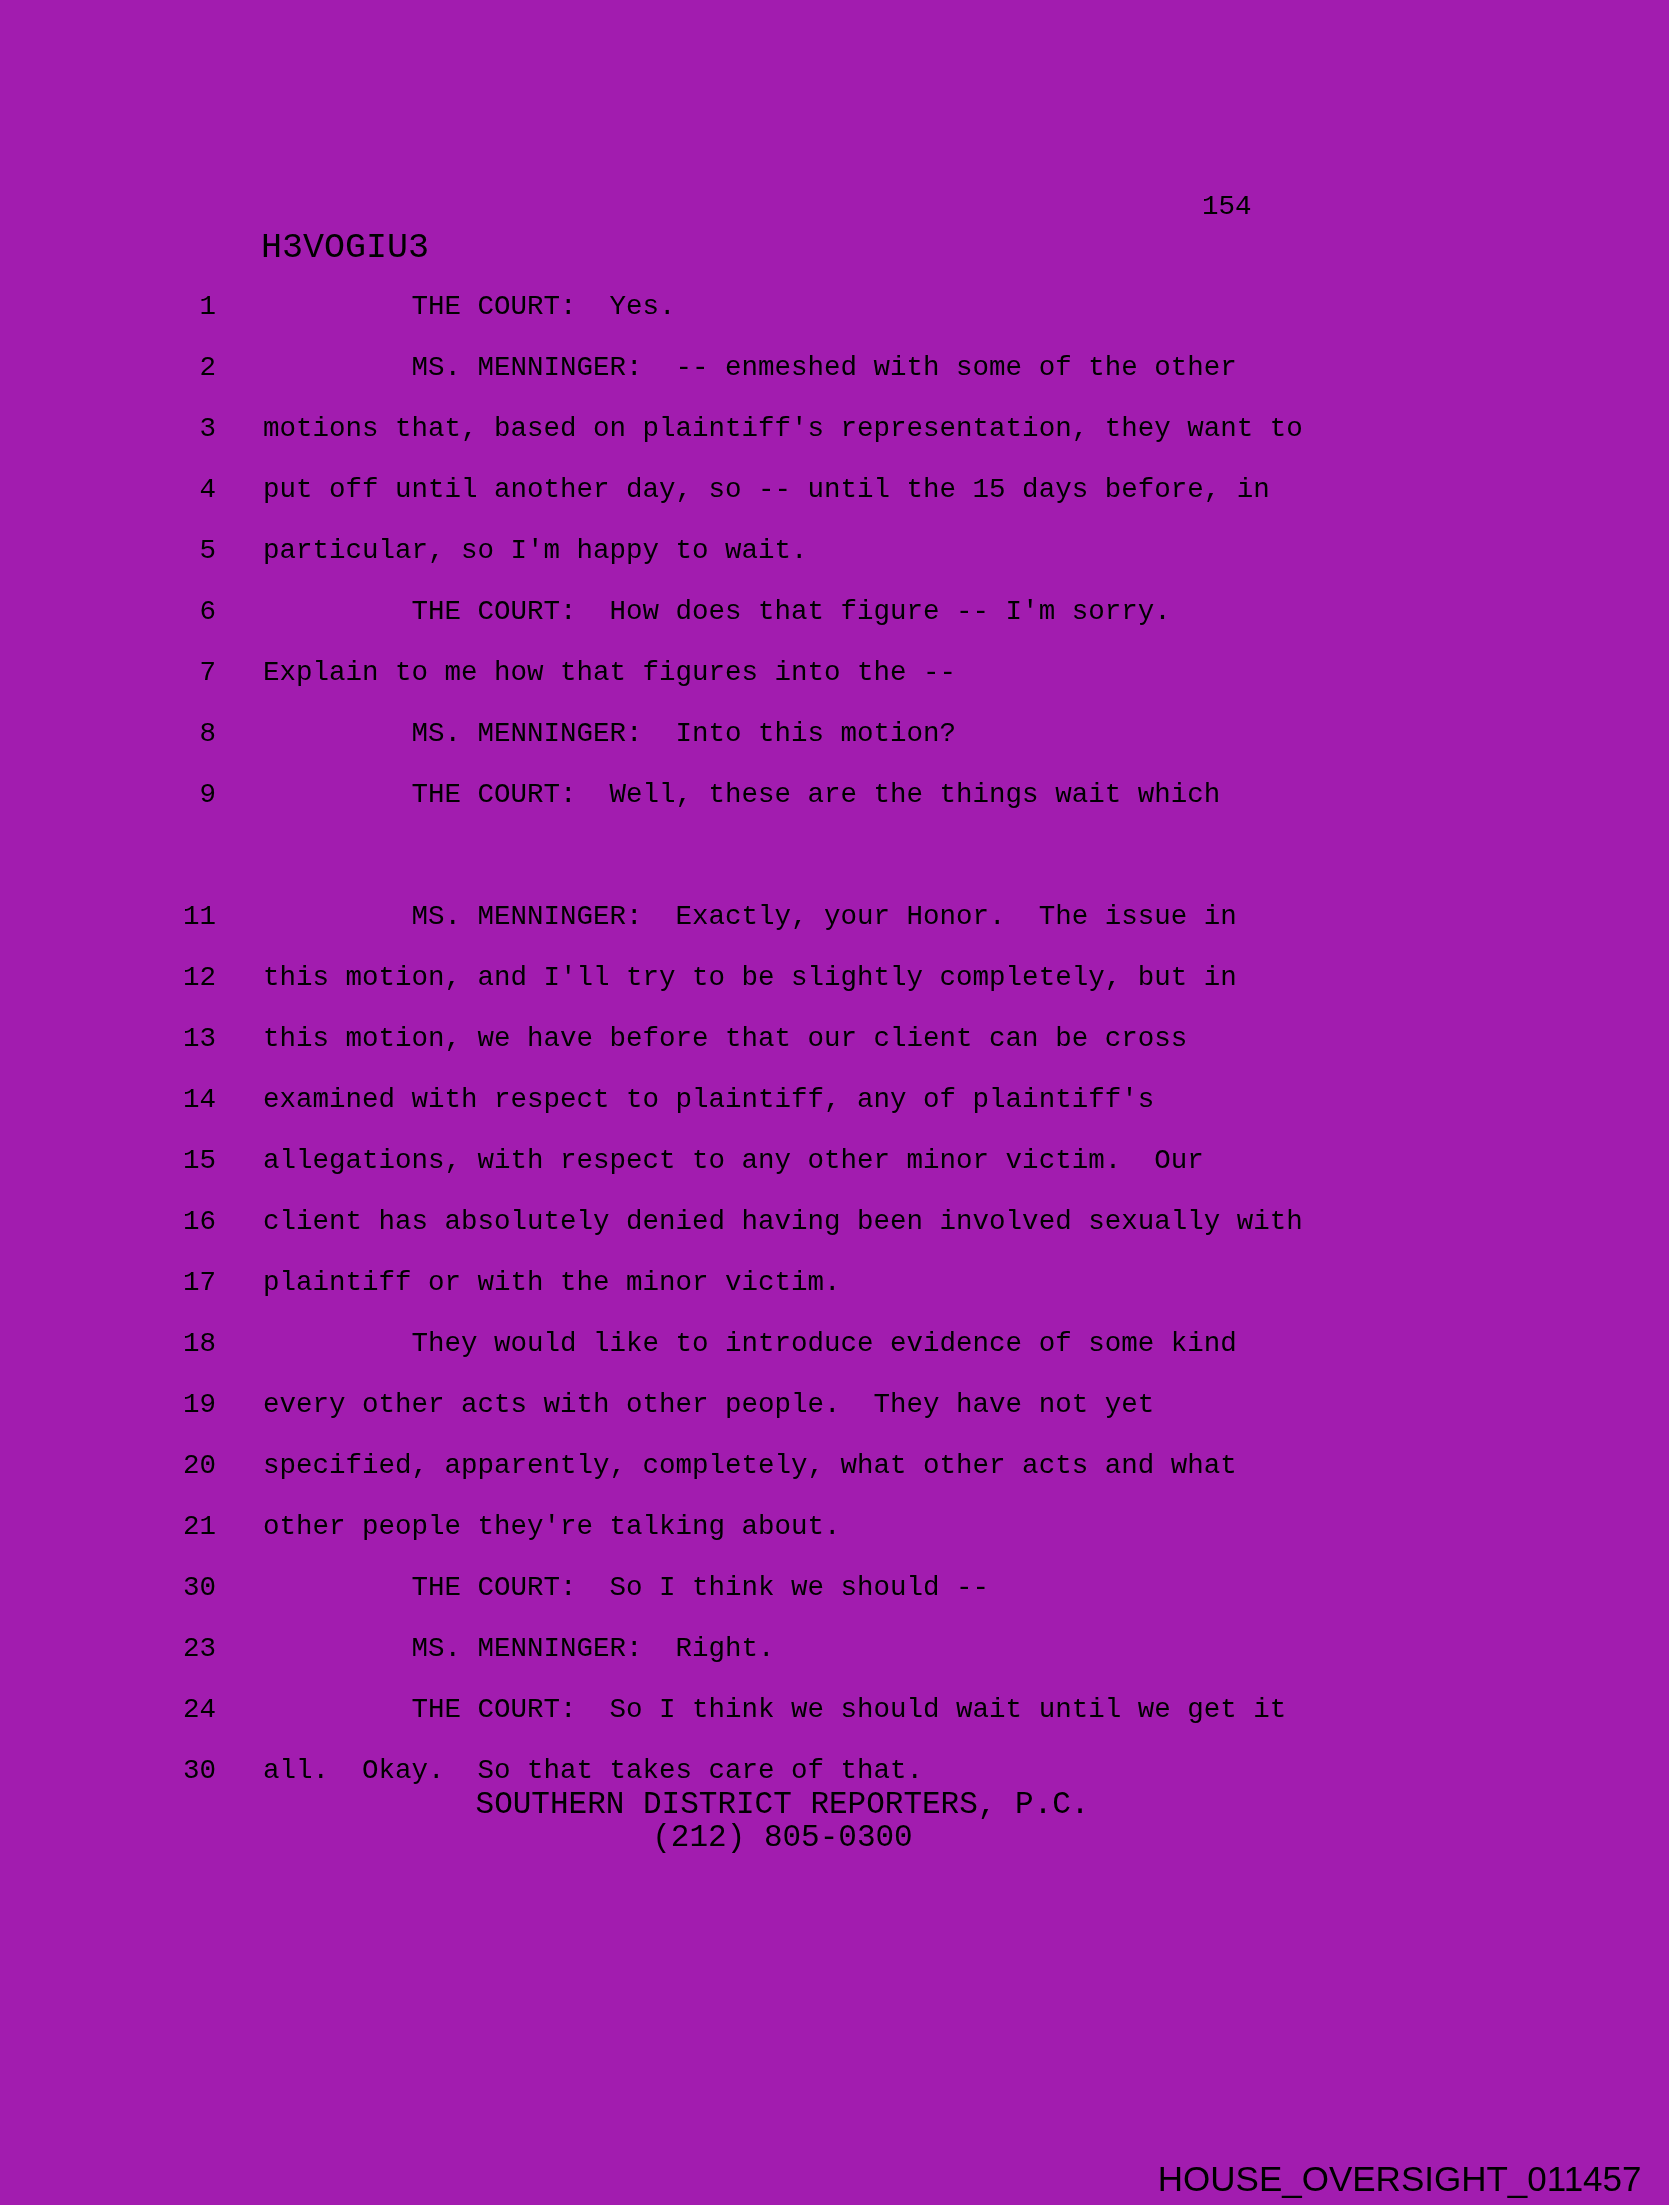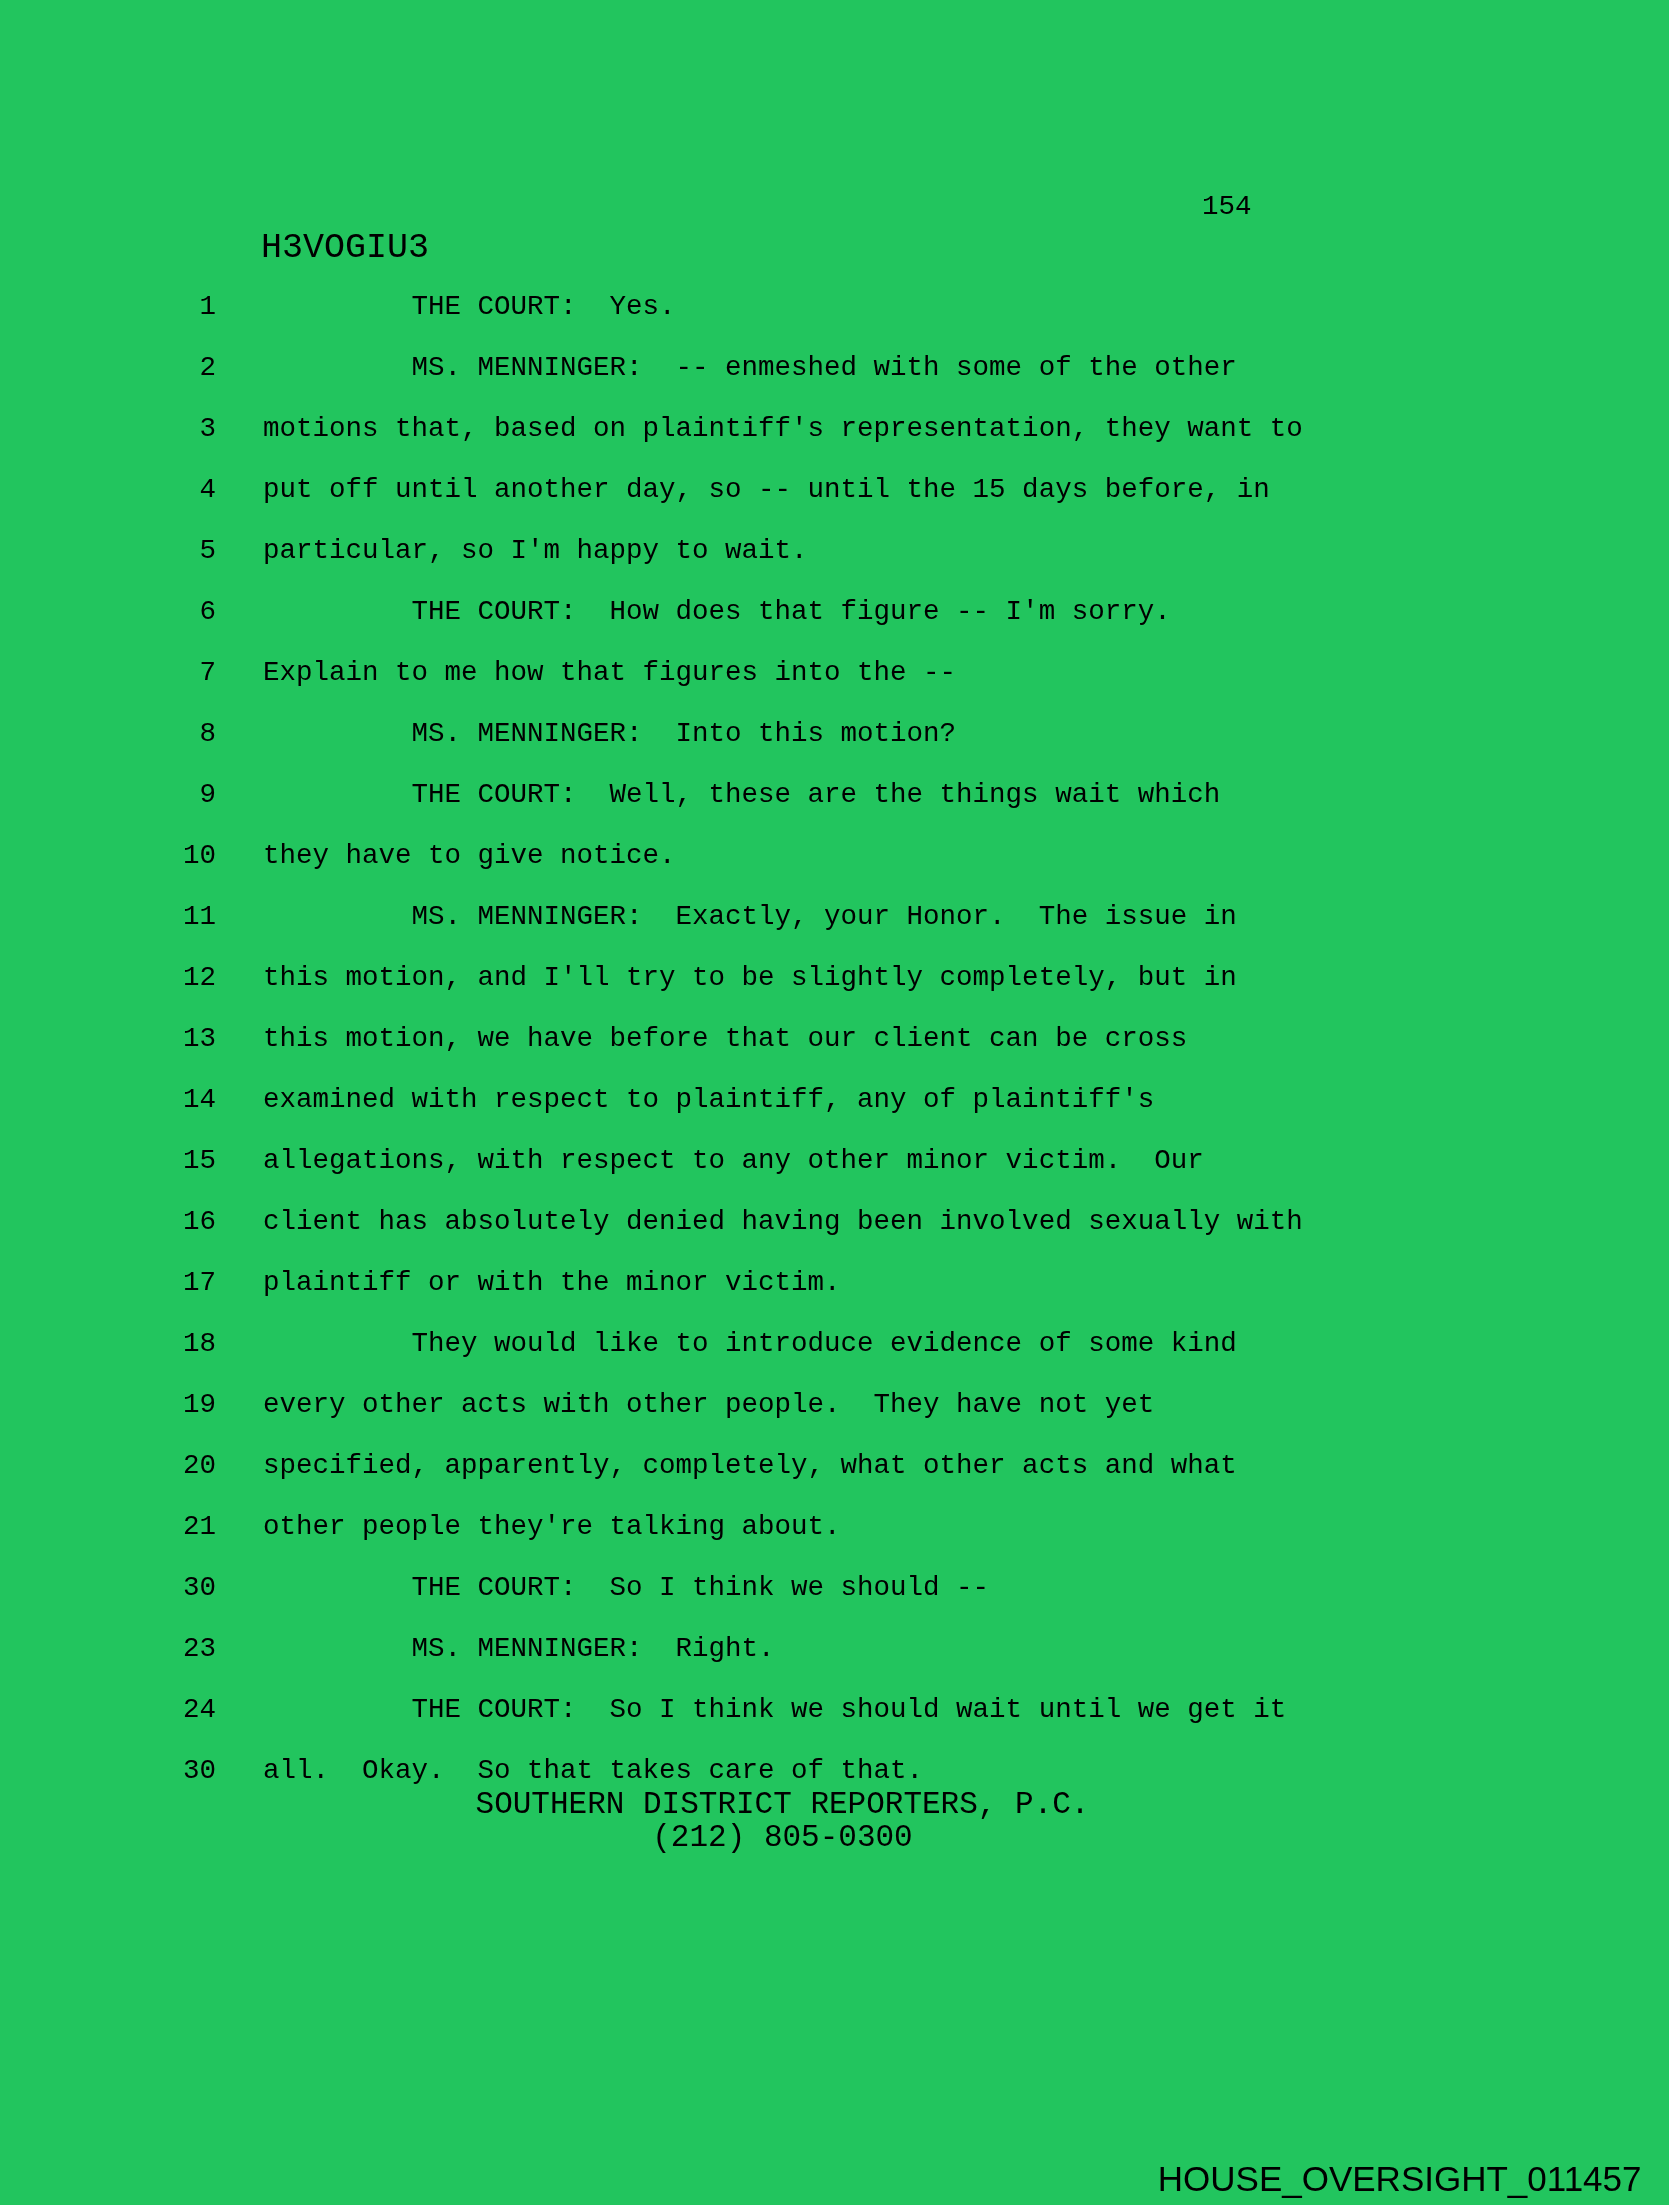--- a/index.html
+++ b/index.html
@@ -11,21 +11,21 @@
     position: relative;
     width: 1669px;
     height: 2205px;
     overflow: hidden;
     font-family: "Liberation Mono", "DejaVu Sans Mono", monospace;
     color: #000000;
   }
   .page {
     position: absolute;
     inset: 0;
-    background: #22c55e;
+    background: #a21caf;
   }
   .page-number {
     position: absolute;
     left: 1202px;
     top: 191px;
     font-size: 27.5px;
     white-space: pre;
   }
   .header-code {
     position: absolute;
@@ -111,24 +111,20 @@
       <span class="txt">Explain to me how that figures into the --</span>
     </div>
   <div class="line" style="--i:7">
       <span class="num">8</span>
       <span class="txt">         MS. MENNINGER:  Into this motion?</span>
     </div>
   <div class="line" style="--i:8">
       <span class="num">9</span>
       <span class="txt">         THE COURT:  Well, these are the things wait which</span>
     </div>
-  <div class="line" style="--i:9">
-      <span class="num">10</span>
-      <span class="txt">they have to give notice.</span>
-    </div>
   <div class="line" style="--i:10">
       <span class="num">11</span>
       <span class="txt">         MS. MENNINGER:  Exactly, your Honor.  The issue in</span>
     </div>
   <div class="line" style="--i:11">
       <span class="num">12</span>
       <span class="txt">this motion, and I'll try to be slightly completely, but in</span>
     </div>
   <div class="line" style="--i:12">
       <span class="num">13</span>

